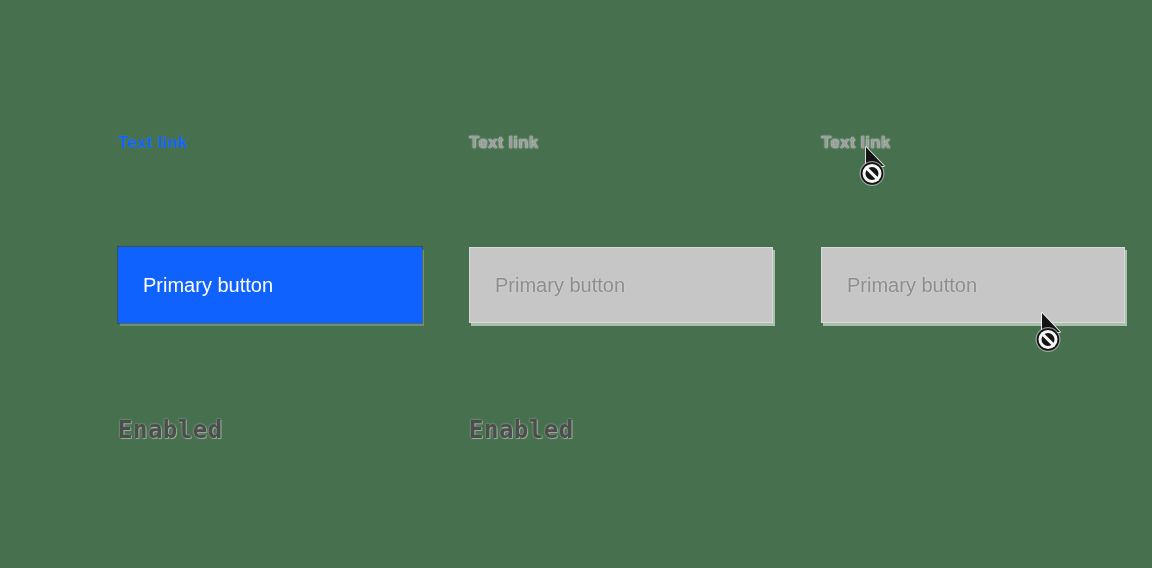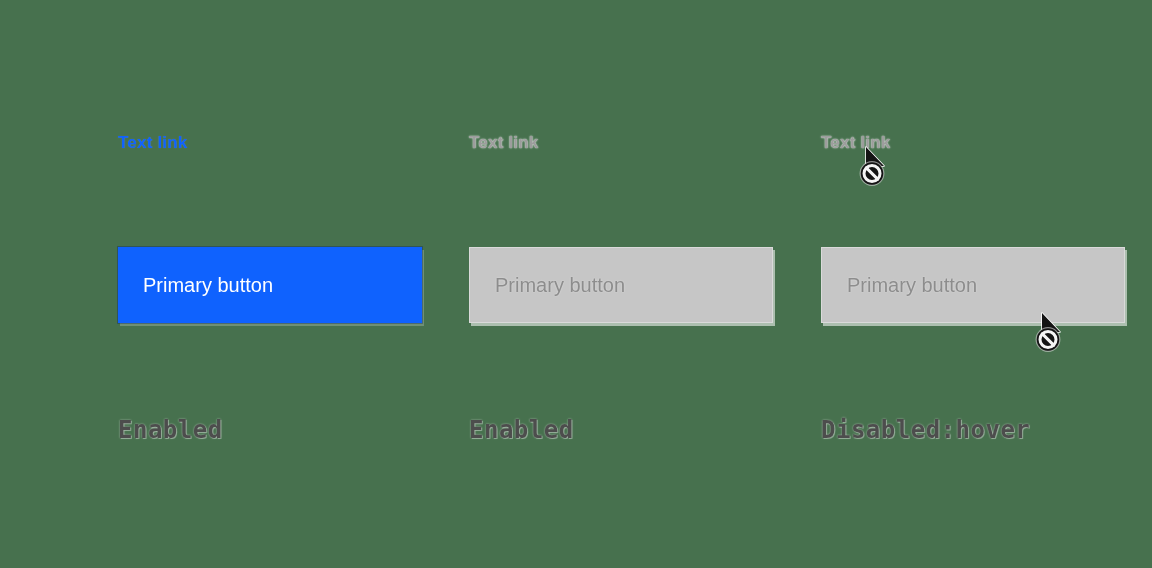--- a/index.html
+++ b/index.html
@@ -126,21 +126,20 @@
 
   <section class="column col-2">
     <a class="text-link disabled">Text link</a>
     <button class="btn disabled" disabled="">Primary button</button>
     <div class="state-label">Enabled</div>
   </section>
 
   <section class="column col-3">
     <a class="text-link disabled">Text link</a>
     <button class="btn disabled" disabled="">Primary button</button>
-    <div class="state-label">Disabled:hover</div>
   </section>
 
   <svg class="cursor cursor-link" viewBox="0 0 30 42">
     <use href="#noCursor"></use>
   </svg>
 
   <svg class="cursor cursor-button" viewBox="0 0 30 42">
     <use href="#noCursor"></use>
   </svg>
 

